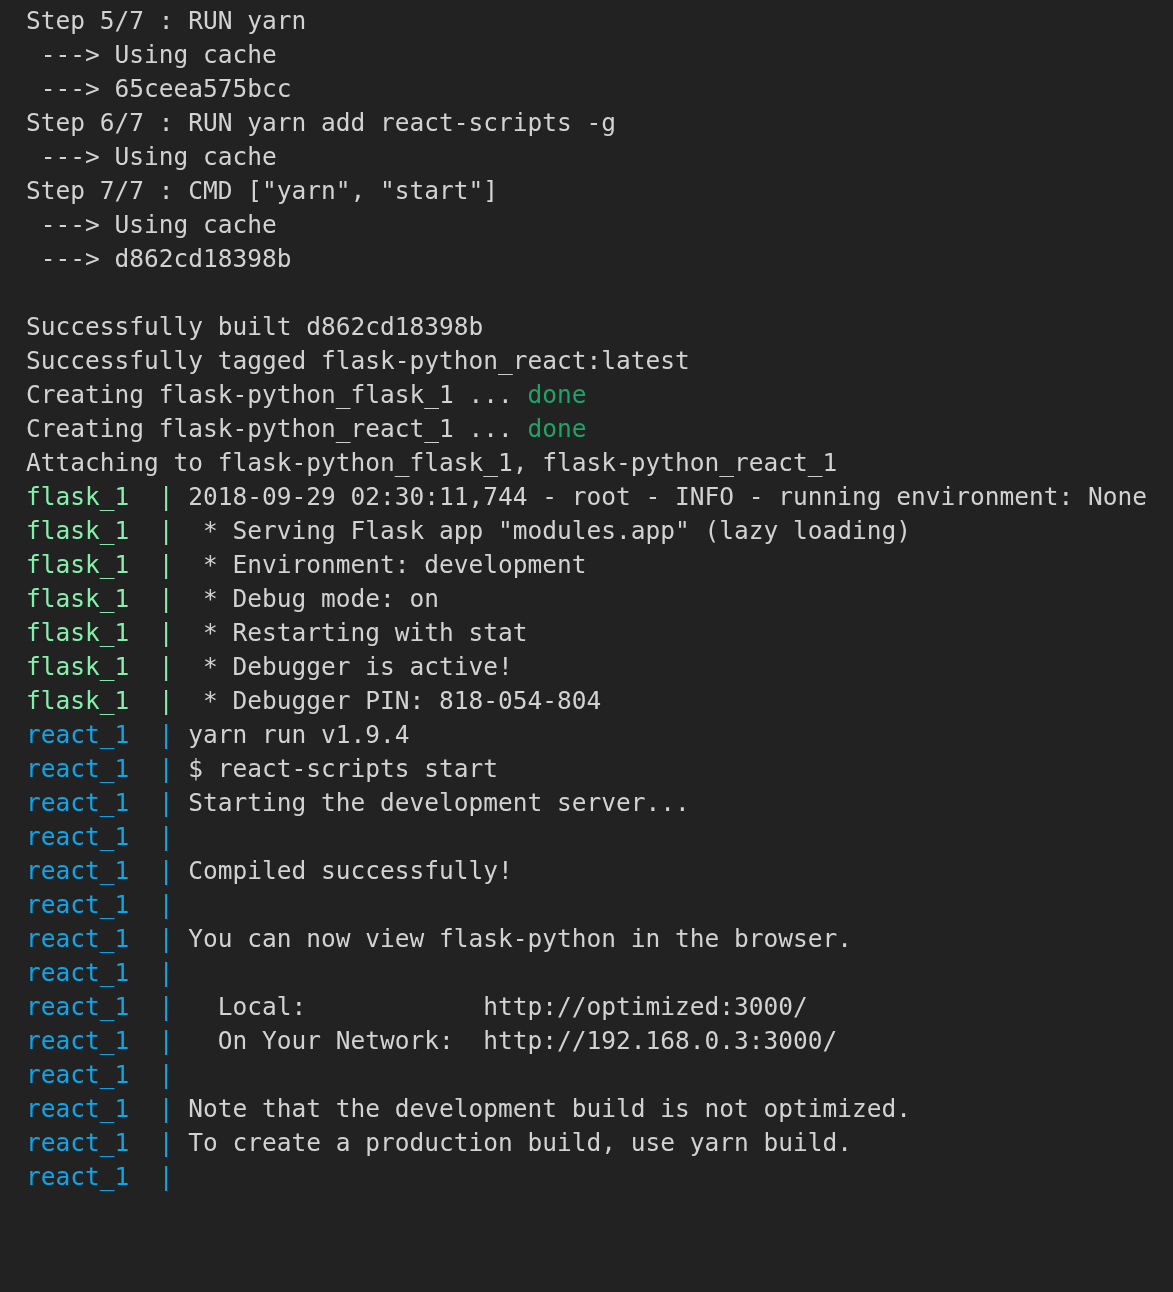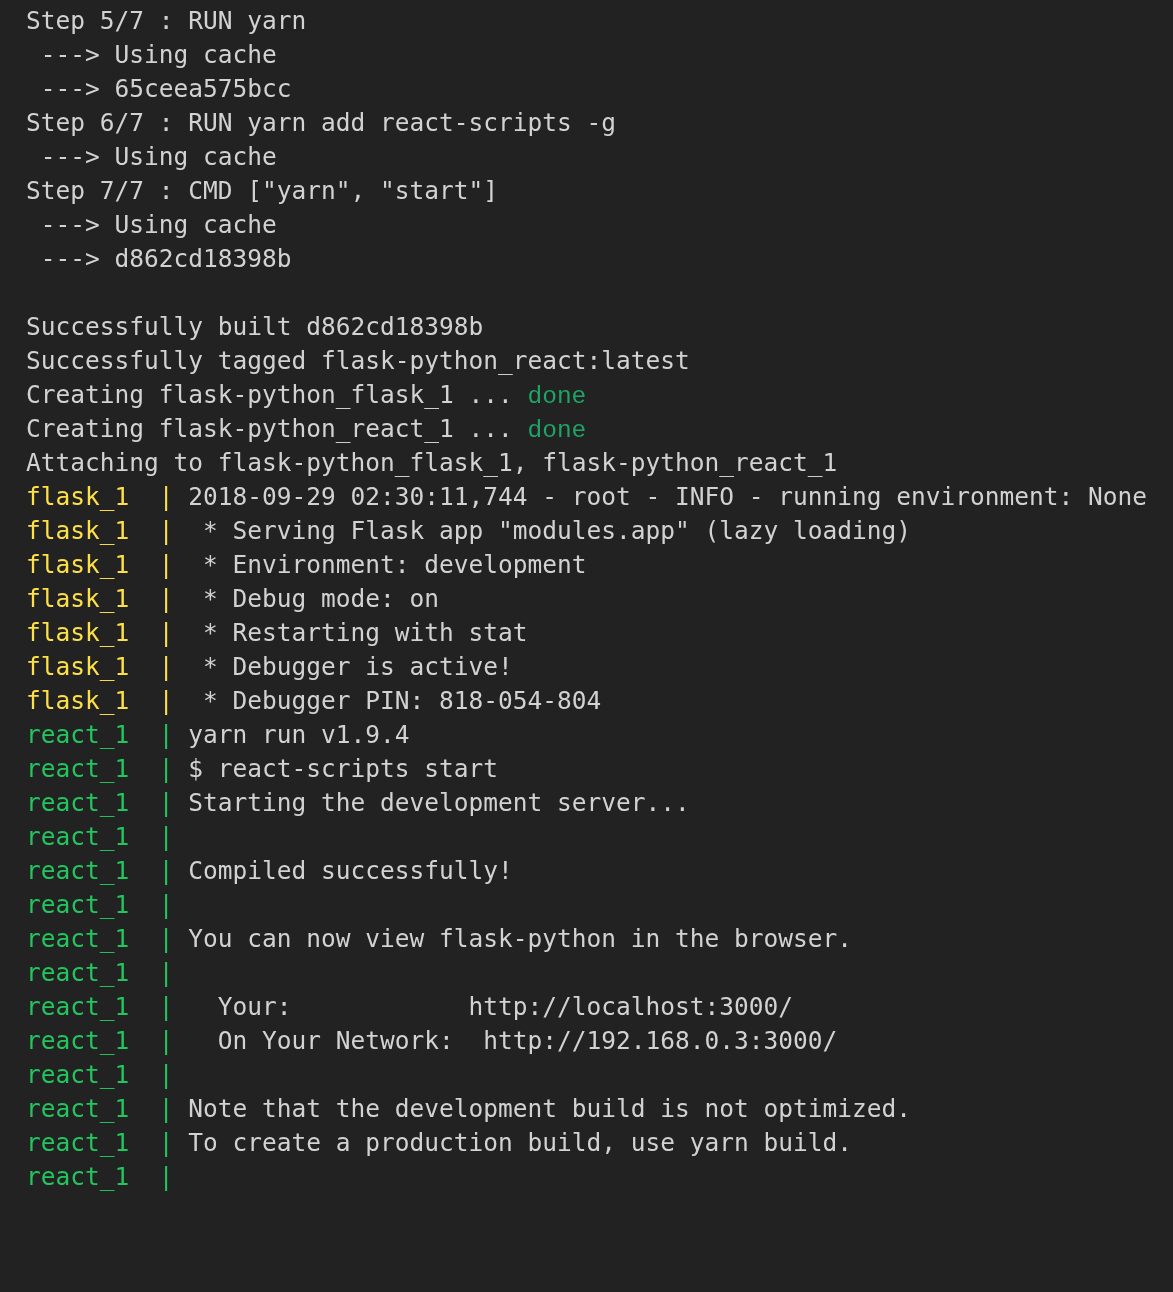--- a/index.html
+++ b/index.html
@@ -36,23 +36,23 @@
     line-height: 34px;
     font-size: 24.5px;
     letter-spacing: 0px;
     white-space: pre;
     color: #d2d2d2;
     font-family: "DejaVu Sans Mono", "Liberation Mono", monospace;
     display: block;
   }
   .seg { white-space: pre; }
   .c-default { color: #d2d2d2; }
-  .c-green   { color: #20a367; font-family: Liberation Mono, monospace; }
-  .c-cyan    { color: #fde047; }
-  .c-yellow  { color: #22c55e; }
+  .c-green   { color: #20a367; }
+  .c-cyan    { color: #86efac; }
+  .c-yellow  { color: #0ea5e9; }
   .blank { height: 34px; }
 </style>
 </head>
 <body>
 
 <div id="terminal">
   <div class="term-lines">
       <div class="line"><span class="seg c-default">Step 5/7 : RUN yarn</span></div>
       <div class="line"><span class="seg c-default"> ---&gt; Using cache</span></div>
       <div class="line"><span class="seg c-default"> ---&gt; 65ceea575bcc</span></div>
@@ -75,20 +75,20 @@
       <div class="line"><span class="seg c-cyan">flask_1  </span><span class="seg c-cyan">| </span><span class="seg c-default"> * Debugger is active!</span></div>
       <div class="line"><span class="seg c-cyan">flask_1  </span><span class="seg c-cyan">| </span><span class="seg c-default"> * Debugger PIN: 818-054-804</span></div>
       <div class="line"><span class="seg c-yellow">react_1  </span><span class="seg c-yellow">| </span><span class="seg c-default">yarn run v1.9.4</span></div>
       <div class="line"><span class="seg c-yellow">react_1  </span><span class="seg c-yellow">| </span><span class="seg c-default">$ react-scripts start</span></div>
       <div class="line"><span class="seg c-yellow">react_1  </span><span class="seg c-yellow">| </span><span class="seg c-default">Starting the development server...</span></div>
       <div class="line"><span class="seg c-yellow">react_1  </span><span class="seg c-yellow">| </span><span class="seg c-default"></span></div>
       <div class="line"><span class="seg c-yellow">react_1  </span><span class="seg c-yellow">| </span><span class="seg c-default">Compiled successfully!</span></div>
       <div class="line"><span class="seg c-yellow">react_1  </span><span class="seg c-yellow">| </span><span class="seg c-default"></span></div>
       <div class="line"><span class="seg c-yellow">react_1  </span><span class="seg c-yellow">| </span><span class="seg c-default">You can now view flask-python in the browser.</span></div>
       <div class="line"><span class="seg c-yellow">react_1  </span><span class="seg c-yellow">| </span><span class="seg c-default"></span></div>
-      <div class="line"><span class="seg c-yellow">react_1  </span><span class="seg c-yellow">| </span><span class="seg c-default">  Your:            http://localhost:3000/</span></div>
+      <div class="line"><span class="seg c-yellow">react_1  </span><span class="seg c-yellow">| </span><span class="seg c-default">  Local:            http://optimized:3000/</span></div>
       <div class="line"><span class="seg c-yellow">react_1  </span><span class="seg c-yellow">| </span><span class="seg c-default">  On Your Network:  http://192.168.0.3:3000/</span></div>
       <div class="line"><span class="seg c-yellow">react_1  </span><span class="seg c-yellow">| </span><span class="seg c-default"></span></div>
       <div class="line"><span class="seg c-yellow">react_1  </span><span class="seg c-yellow">| </span><span class="seg c-default">Note that the development build is not optimized.</span></div>
       <div class="line"><span class="seg c-yellow">react_1  </span><span class="seg c-yellow">| </span><span class="seg c-default">To create a production build, use yarn build.</span></div>
       <div class="line"><span class="seg c-yellow">react_1  </span><span class="seg c-yellow">| </span><span class="seg c-default"></span></div>
     </div>
 </div>
 
 </body></html>

